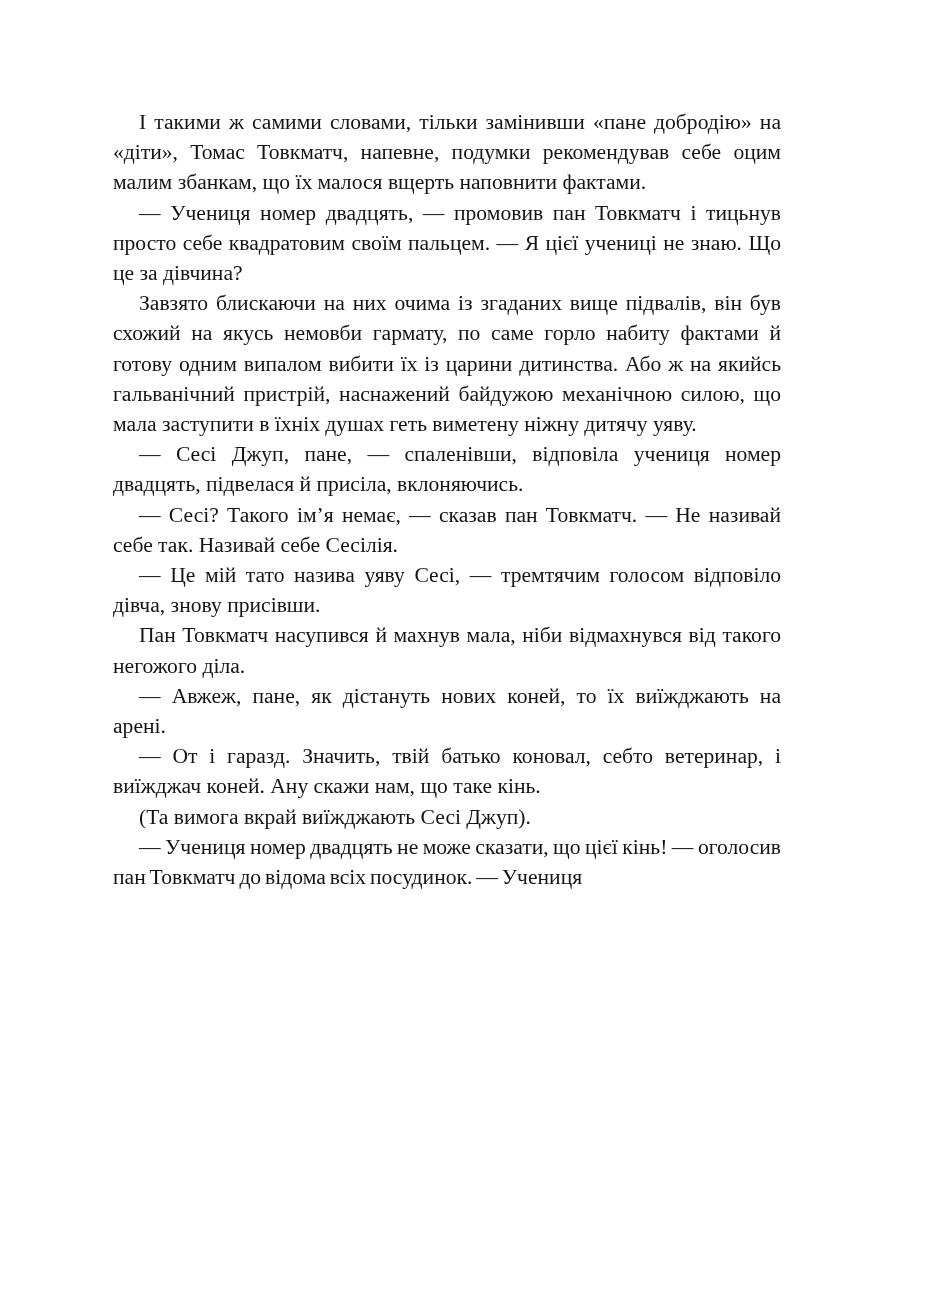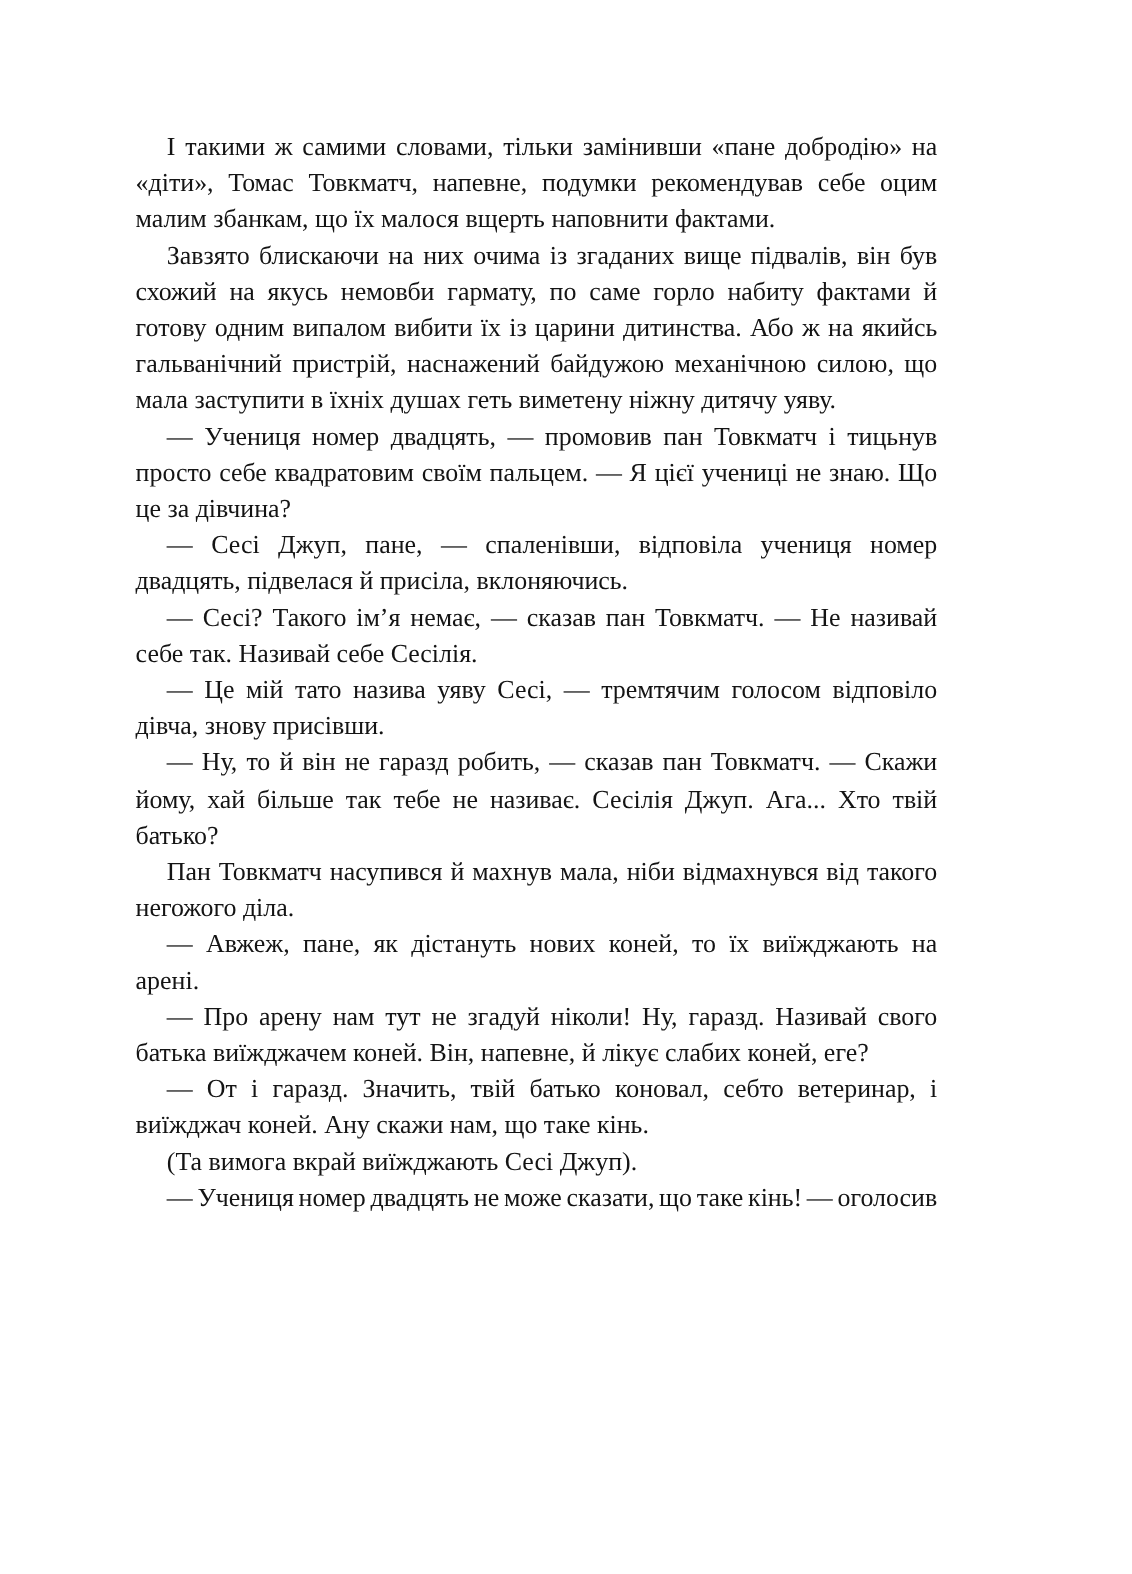--- a/index.html
+++ b/index.html
@@ -54,29 +54,27 @@
     color: #141414;
   }
 </style>
 </head>
 <body>
 
 <div class="page">
 
   <div class="text-column">
     <p class="para">І такими ж самими словами, тільки замінивши «пане добродію» на «діти», Томас Товкматч, напевне, подумки рекомендував себе оцим малим збанкам, що їх малося вщерть наповнити фактами.</p>
+    <p class="para">— Учениця номер двадцять, — промовив пан Товкматч і тицьнув просто себе квадратовим своїм пальцем. — Я цієї учениці не знаю. Що це за дівчина?</p>
     <p class="para">Завзято блискаючи на них очима із згаданих вище підвалів, він був схожий на якусь немовби гармату, по саме горло набиту фактами й готову одним випалом вибити їх із царини дитинства. Або ж на якийсь гальванічний пристрій, наснажений байдужою механічною силою, що мала заступити в їхніх душах геть виметену ніжну дитячу уяву.</p>
-    <p class="para">— Учениця номер двадцять, — промовив пан Товкматч і тицьнув просто себе квадратовим своїм пальцем. — Я цієї учениці не знаю. Що це за дівчина?</p>
     <p class="para">— Сесі Джуп, пане, — спаленівши, відповіла учениця номер двадцять, підвелася й присіла, вклоняючись.</p>
     <p class="para">— Сесі? Такого ім’я немає, — сказав пан Товкматч. — Не називай себе так. Називай себе Сесілія.</p>
     <p class="para">— Це мій тато назива уяву Сесі, — тремтячим голосом відповіло дівча, знову присівши.</p>
-    <p class="para">— Ну, то й він не гаразд робить, — сказав пан Товкматч. — Скажи йому, хай більше так тебе не називає. Сесілія Джуп. Ага... Хто твій батько?</p>
     <p class="para">Пан Товкматч насупився й махнув мала, ніби відмахнувся від такого негожого діла.</p>
     <p class="para">— Авжеж, пане, як дістануть нових коней, то їх виїжджають на арені.</p>
-    <p class="para">— Про арену нам тут не згадуй ніколи! Ну, гаразд. Називай свого батька виїжджачем коней. Він, напевне, й лікує слабих коней, еге?</p>
     <p class="para">— От і гаразд. Значить, твій батько коновал, себто ветеринар, і виїжджач коней. Ану скажи нам, що таке кінь.</p>
     <p class="para">(Та вимога вкрай виїжджають Сесі Джуп).</p>
-    <p class="para compressed">— Учениця номер двадцять не може сказати, що таке кінь! — оголосив пан Товкматч до відома всіх посудинок. — Учениця</p>
+    <p class="para compressed">— Учениця номер двадцять не може сказати, що цієї кінь! — оголосив пан Товкматч до відома всіх посудинок. — Учениця</p>
   </div>
 
   <div class="page-number">9</div>
 
 </div>
 
 </body></html>

